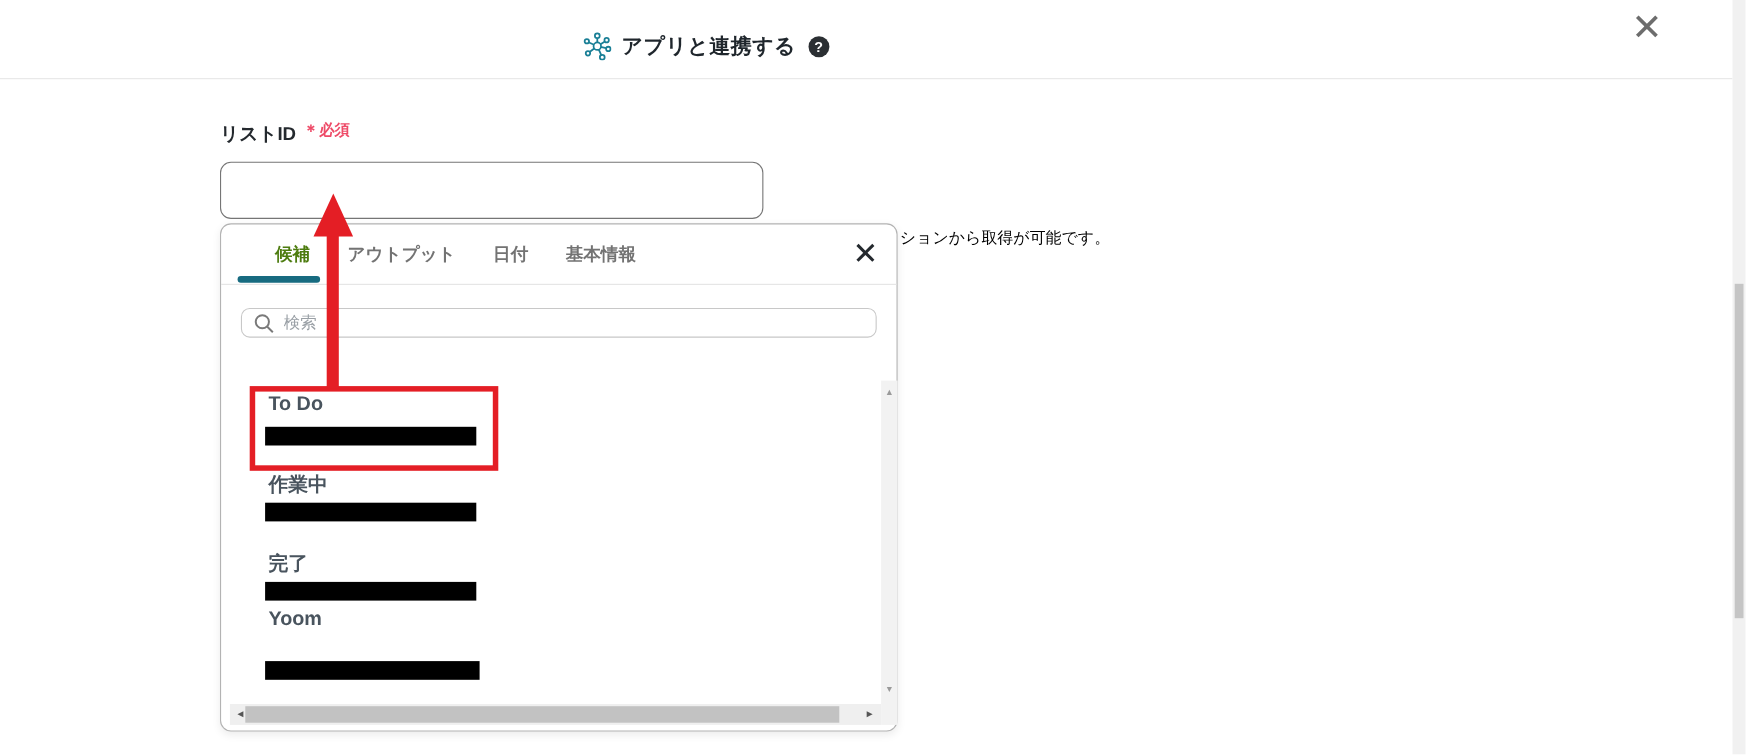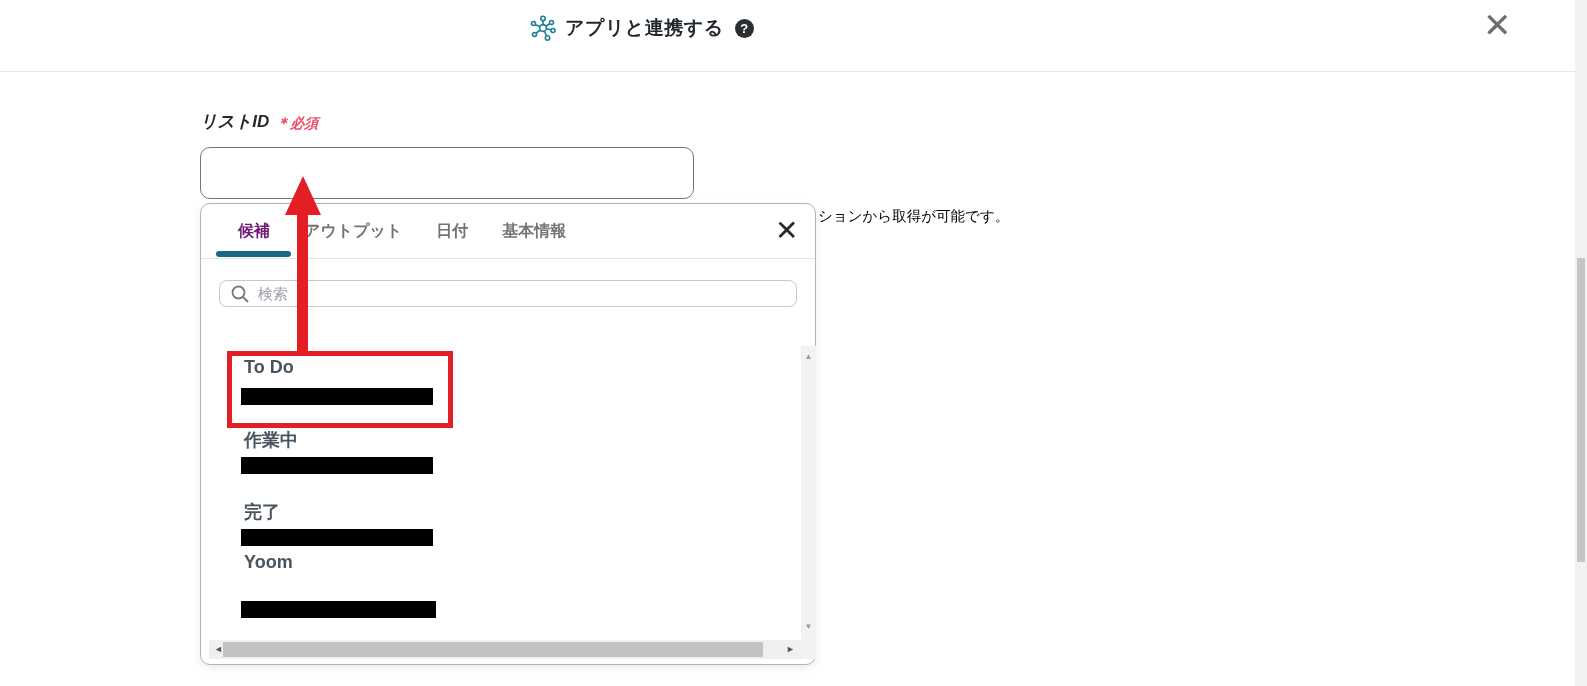--- a/index.html
+++ b/index.html
@@ -3,44 +3,44 @@
 <meta charset="utf-8">
 <style>
   * { box-sizing: border-box; margin: 0; padding: 0; }
   html,body { width:1587px; height:686px; background:#fff; overflow:hidden;
     font-family:"Liberation Sans","DejaVu Sans",sans-serif; color:#24292e; }
   .stage { position:relative; width:1587px; height:686px; }
 
   
   .header { position:absolute; left:0; top:0; width:1575px; height:72px;
     background:#fff; border-bottom:1px solid #e7e7e7; }
-  .title-group { position:absolute; left:530px; top:15px; display:flex; align-items:center; gap:9px; }
+  .title-group { position:absolute; left:530px; top:29px; display:flex; align-items:center; gap:9px; }
   .app-icon svg { display:block; }
   .page-title { font-size:19px; font-weight:bold; color:#1f262c; letter-spacing:0.5px; }
   .help-badge { width:19px; height:19px; border-radius:50%; background:#2b2f33; color:#fff;
     font-size:13px; font-weight:bold; display:flex; align-items:center; justify-content:center; margin-left:2px; }
   .page-close { position:absolute; left:1483px; top:8px; font-size:34px; font-weight:300;
     color:#6d6d6d; line-height:1; cursor:pointer; font-family:"DejaVu Sans",sans-serif; }
 
   
-  .field-label-row { position:absolute; left:200px; top:110px; display:flex; align-items:flex-end;font-style:italic; }
+  .field-label-row { position:absolute; left:200px; top:110px; display:flex; align-items:flex-start; }
   .field-label { font-size:17px; font-weight:bold; color:#24292e; }
   .required-mark { color:#ee4b68; font-size:15px; font-weight:bold; margin-left:6px; }
   .required-text { color:#ee4b68; font-size:14px; font-weight:bold; margin-left:0; }
   .list-id-input { position:absolute; left:200px; top:147px; width:494px; height:52px;
     border:1.5px solid #757575; border-radius:10px; background:#fff; }
   .text-cursor { position:absolute; left:218px; top:160px; width:1.5px; height:26px; background:#444; }
   .hint-text { position:absolute; left:818px; top:207px; font-size:14.5px; color:#000000; white-space:nowrap; }
 
   
   .panel { position:absolute; left:200px; top:203px; width:616px; height:462px; background:#fff;
     border:1px solid #b3b3b3; border-radius:10px; box-shadow:0 3px 8px rgba(0,0,0,0.08); z-index:10; }
   .tabs-row { position:absolute; left:37px; top:17px; display:flex; gap:34px; align-items:center; }
   .tab { font-size:16px; font-weight:bold; color:#737373; cursor:pointer; white-space:nowrap; }
-  .tab.active { color:#701a75; }
+  .tab.active { color:#4d7c0f;margin-left:12px; }
   .tab-underline { position:absolute; left:15px; top:47px; width:75px; height:6px;
     border-radius:4px; background:#176b80; }
   .panel-close { position:absolute; left:574px; top:13px; font-size:28px; font-weight:300;
     color:#24292e; line-height:1; cursor:pointer; font-family:"DejaVu Sans",sans-serif; }
   .tabs-divider { position:absolute; left:0; top:54px; width:100%; border-bottom:1px solid #e4e4e4; }
 
   .search-box { position:absolute; left:18px; top:76px; width:578px; height:27px;
     border:1px solid #c8c8c8; border-radius:8px; display:flex; align-items:center; padding:0 10px; }
   .search-box svg { flex:0 0 auto; margin-right:8px; }
   .search-input { border:none; outline:none; flex:1; font-size:15px; color:#333;

